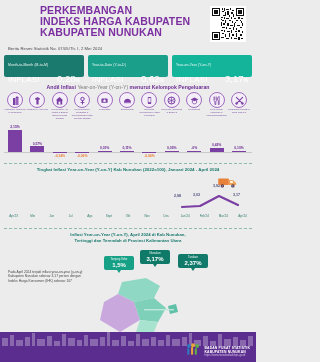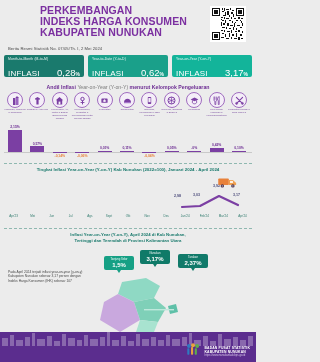--- a/index.html
+++ b/index.html
@@ -27,21 +27,21 @@
   }
   .qr {
     position:absolute; right:10px; top:6px; width:36px; height:36px;
     background:#fff; padding:2px;
   }
   .qr-inner { width:100%; height:100%; }
   
   .boxes { position:absolute; left:0; top:55px; width:256px; height:24px; }
   .ibox {
     position:absolute; top:0; height:22px; border-radius:2px;
-    color:#fff; padding:2px 4px;
+    color:#fff; padding:8px 4px;
   }
   .ibox.b1 { left:4px;   width:80px; background:#1a7a6d; }
   .ibox.b2 { left:88px;  width:80px; background:#1aa08a; }
   .ibox.b3 { left:172px; width:80px; background:#13b49a; }
   .ibox-lab { font-size:3.4px; opacity:.92; letter-spacing:.1px; white-space:nowrap; }
   .ibox-row { display:flex; align-items:baseline; justify-content:space-between; margin-top:1px; }
   .ibox-word { font-size:8px; font-weight:300; letter-spacing:.2px; }
   .ibox-val  { font-size:9.5px; font-weight:normal; }
   .ibox-pct  { font-size:5px; font-weight:bold; }
   
@@ -132,21 +132,21 @@
   .bps-l1 { font-size:3.4px; font-weight:bold; letter-spacing:.15px; }
   .bps-l2 { font-size:3.4px; font-weight:bold; letter-spacing:.15px; }
   .bps-l3 { font-size:2.7px; color:#d9c8ea; margin-top:.5px; }
 </style>
 </head>
 <body>
 
 <div class="header">
   <div class="header-title">
     <div>PERKEMBANGAN</div>
-    <div>INDEKS HARGA KONSUMEN</div>
+    <div>INDEKS HARGA KABUPATEN</div>
     <div>KABUPATEN NUNUKAN</div>
   </div>
   <div class="header-sub">Berita Resmi Statistik No. 07/05/Th. I, 2 Mei 2024</div>
   <div class="qr">
     <svg class="qr-inner" viewBox="0 0 29 29" shape-rendering="crispEdges">
       <rect width="29" height="29" fill="#fff"></rect>
       <g fill="#111">
         <rect x="0" y="0" width="7" height="1"></rect>
           <rect x="0" y="6" width="7" height="1"></rect>
         <rect x="0" y="0" width="1" height="7"></rect>

